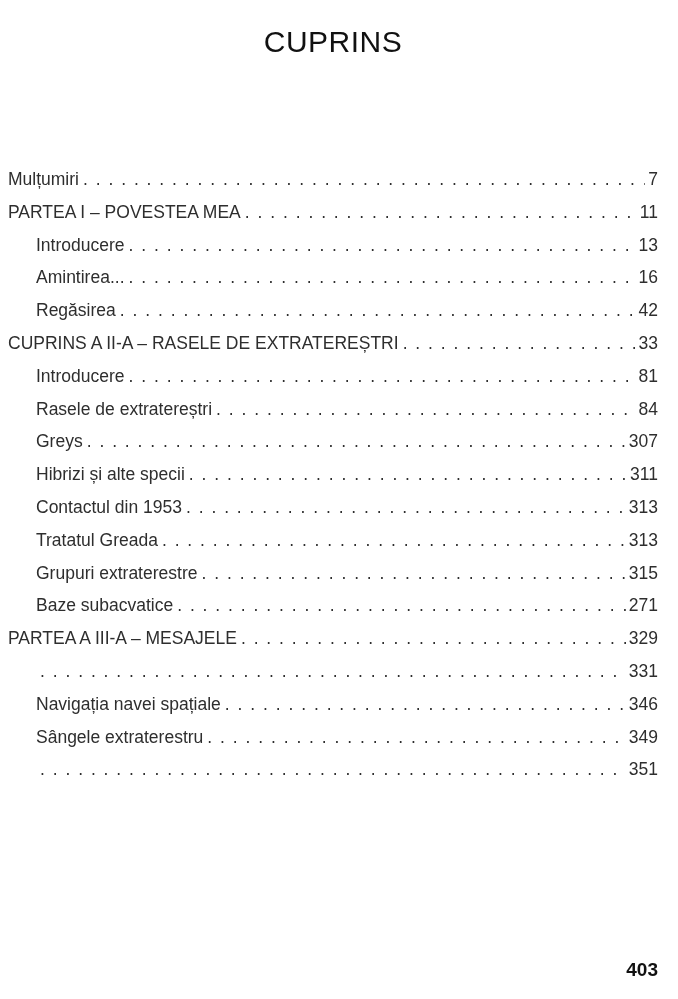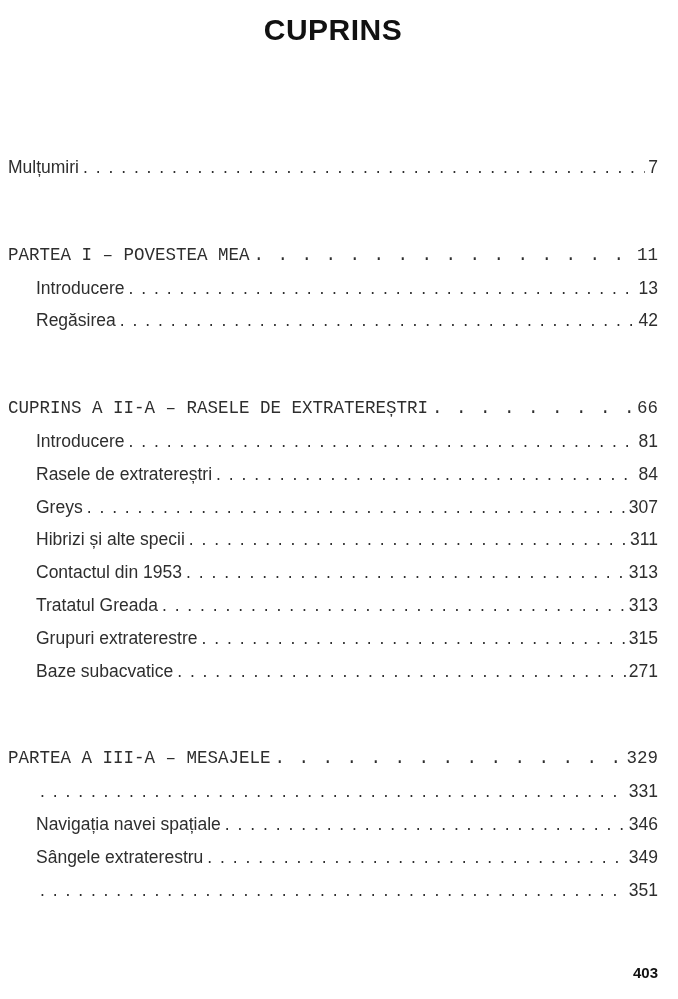--- a/index.html
+++ b/index.html
@@ -16,44 +16,42 @@
     overflow: hidden;
   }
   .page {
     box-sizing: border-box;
     width: 678px;
     height: 999px;
     padding: 12px 20px 0 8px;
     position: relative;
   }
   .page-title {
-    margin: 0;
+    margin: 12px;
     text-align: center;
     font-size: 30px;
     line-height: 36px;
-    font-weight: 700;
+    font-weight: 400;
     color: #111111;
     letter-spacing: 0.5px;
   }
   .toc {
     margin-top: 103px;
   }
   .toc-row {
     display: flex;
     align-items: baseline;
     height: 32.8px;
     line-height: 32.8px;
     font-size: 17.5px;
     color: #2e2e2e;
     white-space: nowrap;
     justify-content: space-between;
   }
   .toc-row.gap-before {
-    margin-top: 55px;
-    font-family: Liberation Mono, monospace;
   }
   .toc-row.indent-1 {
     padding-left: 28px;
   }
   .toc-label {
     white-space: nowrap;
     flex: 0 0 auto;
   }
   .toc-leader {
     flex: 1 1 auto;
@@ -67,21 +65,21 @@
     letter-spacing: 1.5px;
   }
   .toc-page {
     flex: 0 0 auto;
     text-align: right;
   }
   .folio {
     position: absolute;
     right: 20px;
     bottom: 18px;
-    font-size: 15px;
+    font-size: 19px;
     font-weight: 700;
     color: #111111;
   }
 </style>
 </head>
 <body>
 
 <div class="page">
   <h1 class="page-title">CUPRINS</h1>
 
@@ -95,28 +93,33 @@
         <span class="toc-label">PARTEA I – POVESTEA MEA</span>
         <span class="toc-leader"></span>
         <span class="toc-page">11</span>
       </div>
       <div class="toc-row indent-1">
         <span class="toc-label">Introducere</span>
         <span class="toc-leader"></span>
         <span class="toc-page">13</span>
       </div>
       <div class="toc-row indent-1">
+        <span class="toc-label">Amintirea...</span>
+        <span class="toc-leader"></span>
+        <span class="toc-page">16</span>
+      </div>
+      <div class="toc-row indent-1">
         <span class="toc-label">Regăsirea</span>
         <span class="toc-leader"></span>
         <span class="toc-page">42</span>
       </div>
       <div class="toc-row gap-before">
         <span class="toc-label">CUPRINS A II-A – RASELE DE EXTRATEREȘTRI</span>
         <span class="toc-leader"></span>
-        <span class="toc-page">66</span>
+        <span class="toc-page">33</span>
       </div>
       <div class="toc-row indent-1">
         <span class="toc-label">Introducere</span>
         <span class="toc-leader"></span>
         <span class="toc-page">81</span>
       </div>
       <div class="toc-row indent-1">
         <span class="toc-label">Rasele de extratereștri</span>
         <span class="toc-leader"></span>
         <span class="toc-page">84</span>

